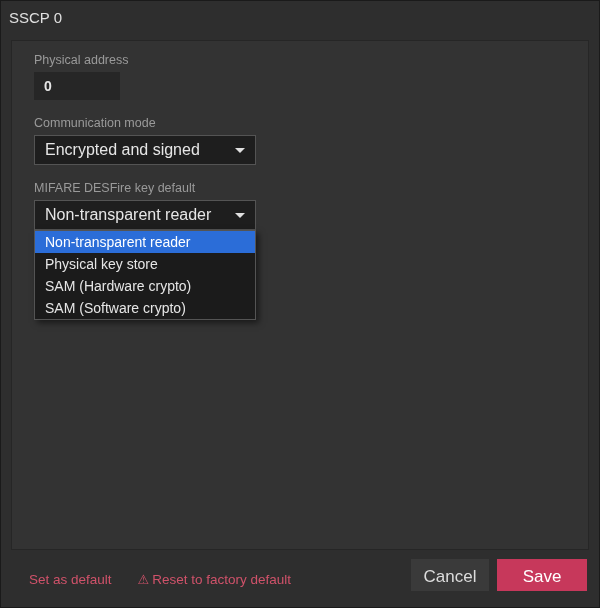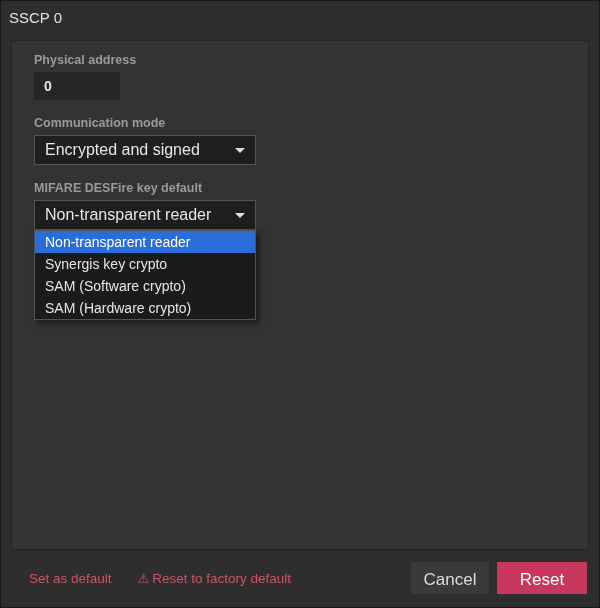--- a/index.html
+++ b/index.html
@@ -42,21 +42,21 @@
       font-size: 24px;
       font-weight: 300;
     }
     .form-body {
       padding: 12px 22px;
     }
     .field-label {
       color: #9a9a9a;
       font-size: 12.5px;
       margin-bottom: 5px;
-      font-weight: 700;
+      font-weight: 400;
     }
     .field-group {
       margin-bottom: 16px;
     }
     .text-input {
       background: #262626;
       border: none;
       color: #e6e6e6;
       padding: 6px 10px;
       font-size: 14px;
@@ -104,26 +104,26 @@
       color: #e6e6e6;
       font-size: 14px;
       cursor: pointer;
     }
     .dropdown-item.highlighted {
       background: #2b6dd8;
       color: #ffffff;
     }
     .button-bar {
       position: absolute;
-      bottom: 4px;
+      bottom: 16px;
       left: 0;
       right: 0;
       height: 50px;
       display: flex;
-      align-items: center;
+      align-items: flex-end;
       padding: 0 12px 0 28px;
       gap: 8px;
     }
     .link-btn {
       color: #d0526a;
       font-size: 13.5px;
       background: none;
       border: none;
       cursor: pointer;
       padding: 4px 0;
@@ -187,36 +187,36 @@
 
       <div class="field-group">
         <div class="field-label">MIFARE DESFire key default</div>
         <div class="dropdown-wrapper">
           <div class="select-box">
             <span>Non-transparent reader</span>
             <span class="chevron-down"></span>
           </div>
           <div class="dropdown-list">
             <div class="dropdown-item highlighted">Non-transparent reader</div>
-            <div class="dropdown-item">Synergis key crypto</div>
+            <div class="dropdown-item">Physical key store</div>
+            <div class="dropdown-item">SAM (Hardware crypto)</div>
             <div class="dropdown-item">SAM (Software crypto)</div>
-            <div class="dropdown-item">SAM (Hardware crypto)</div>
           </div>
         </div>
       </div>
 
     </div>
   </div>
 
   <div class="button-bar">
     <button class="link-btn">
       <span>Set as default</span>
     </button>
     <button class="link-btn">
       <span class="warn-icon">⚠</span>
       <span>Reset to factory default</span>
     </button>
     <div class="spacer"></div>
     <button class="btn btn-cancel">Cancel</button>
-    <button class="btn btn-save">Reset</button>
+    <button class="btn btn-save">Save</button>
   </div>
 
 </div>
 
 </body></html>

